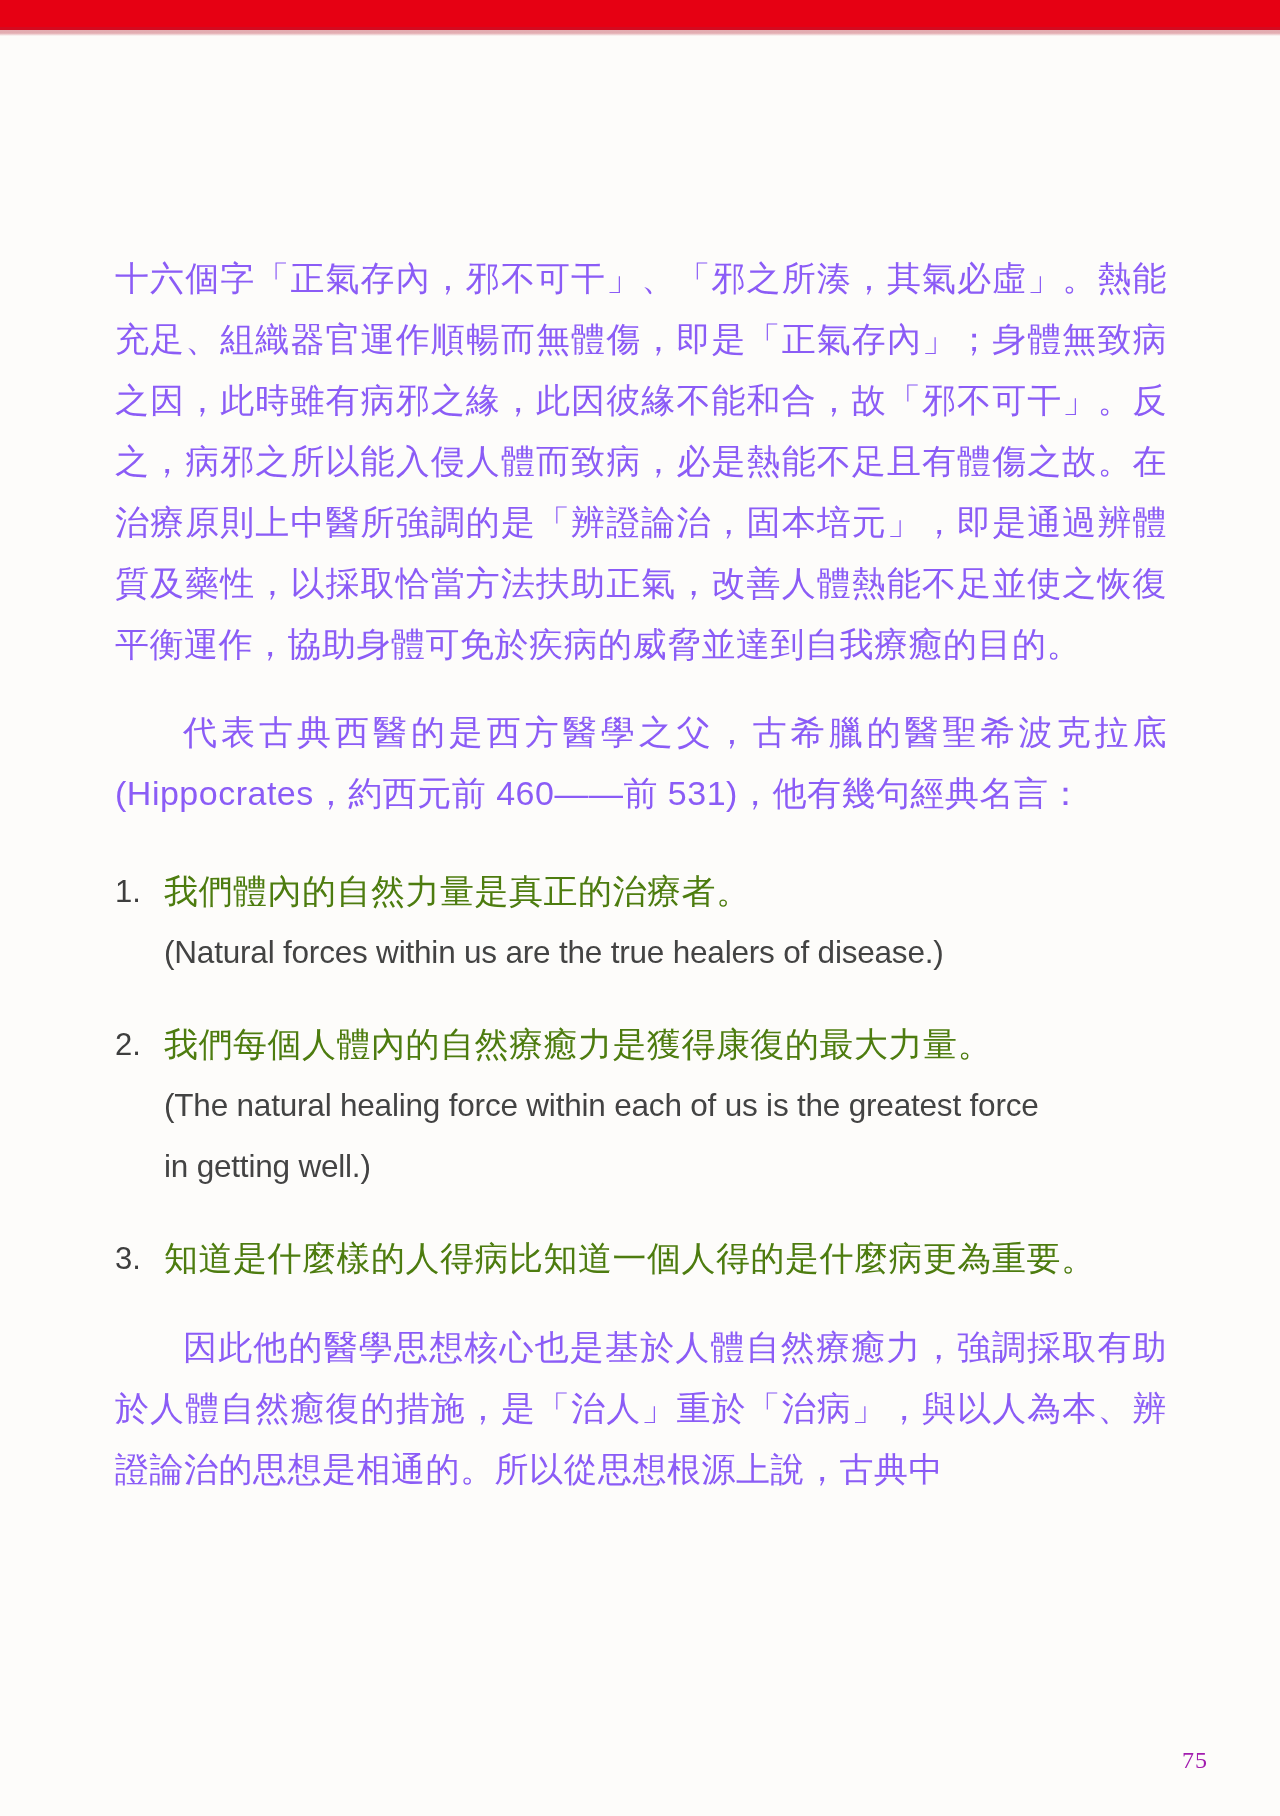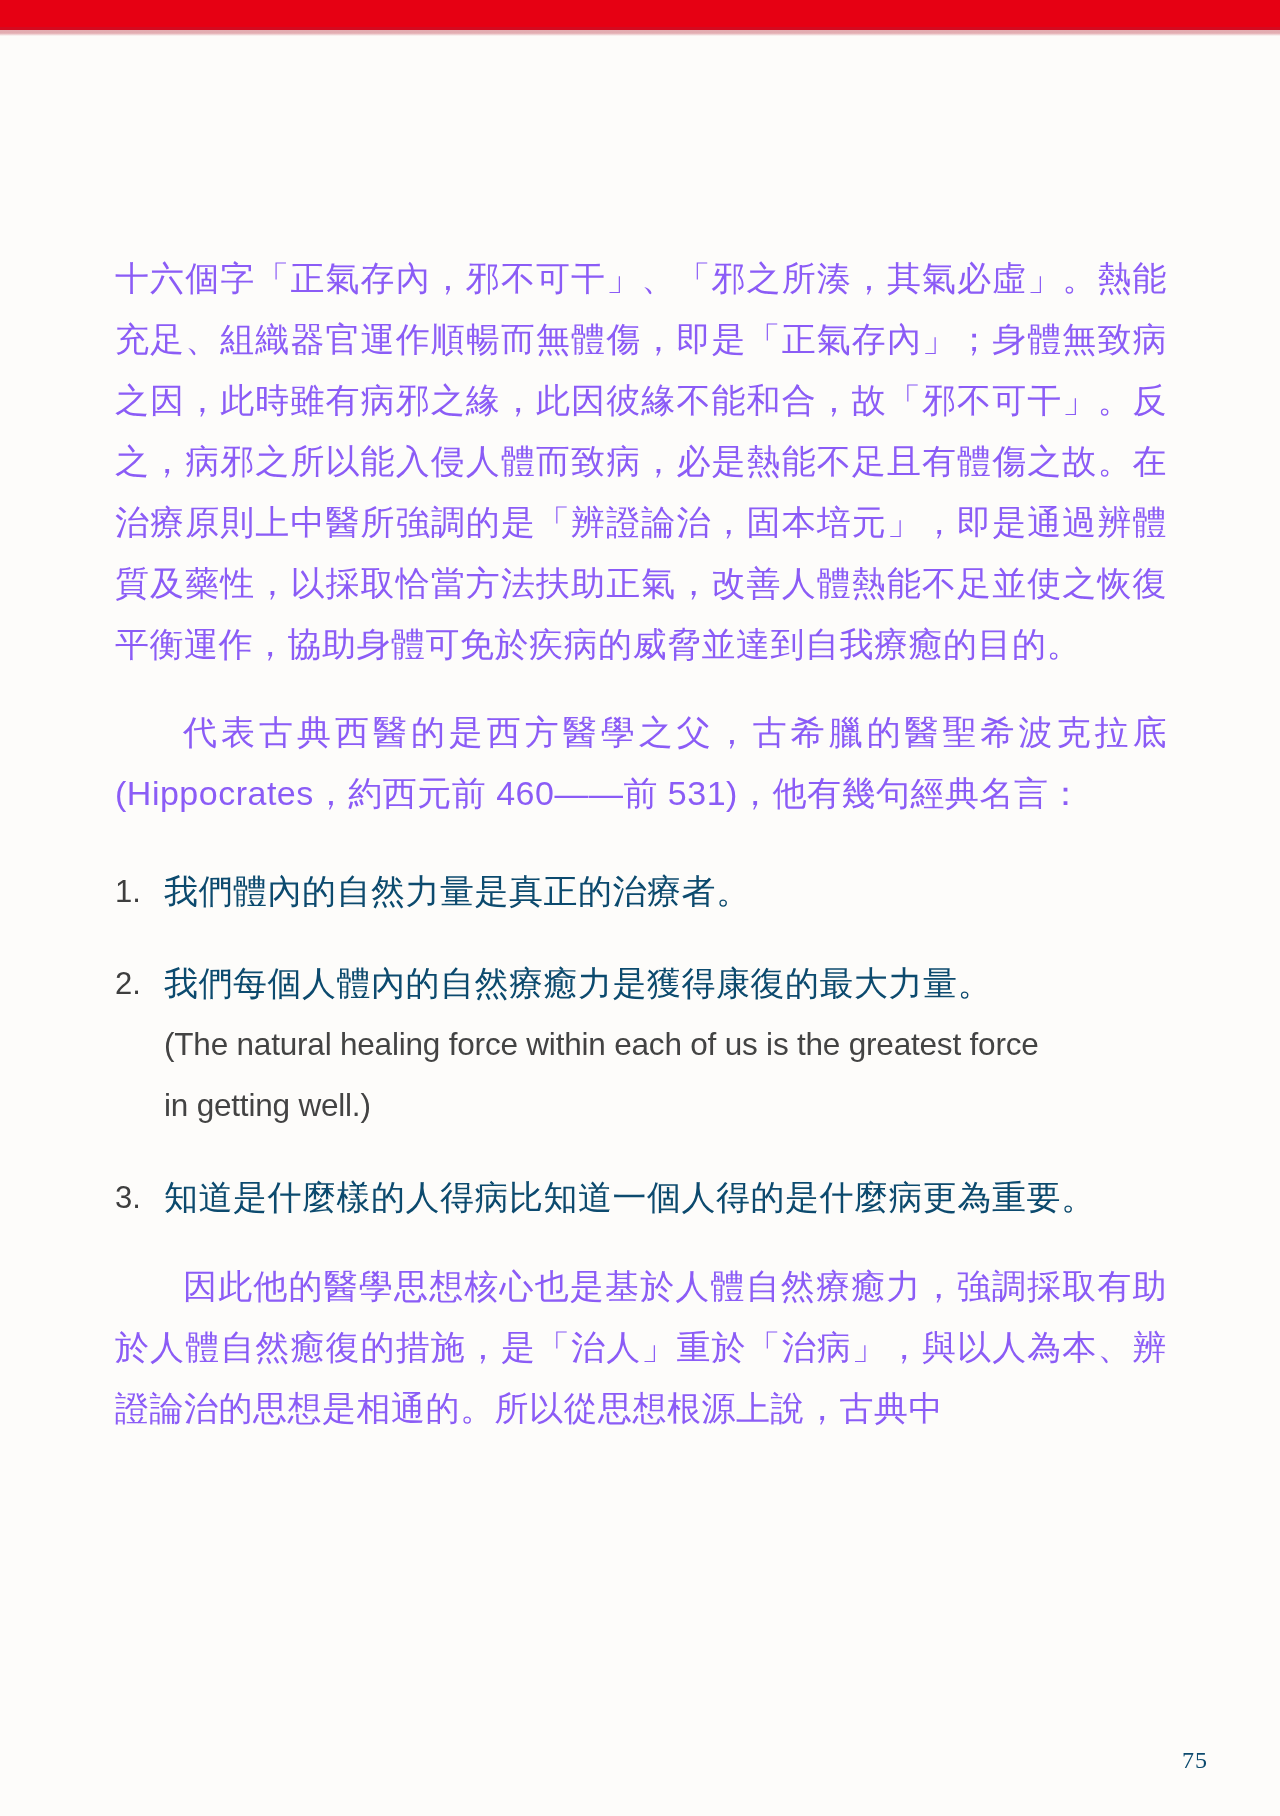--- a/index.html
+++ b/index.html
@@ -60,60 +60,61 @@
     line-height: 61px;
     color: #3e3e3e;
   }
 
   .quote-body { flex: 1; }
 
   .quote-zh {
     font-size: 34px;
     line-height: 61px;
     letter-spacing: 0.5px;
-    color: #0c4a6e;
+    color: #4d7c0f;
   }
 
   .quote-en {
     font-size: 31.5px;
     line-height: 61px;
     color: #434343;
     max-width: 890px;
     letter-spacing: -0.2px;
   }
 
   .closing { margin-top: 28px; }
 
   .page-number {
     position: absolute;
     right: 72px;
     bottom: 42px;
     font-family: "Liberation Serif", "DejaVu Serif", serif;
     font-size: 24px;
-    color: #0c4a6e;
+    color: #a21caf;
     letter-spacing: 1px;
   }
 </style>
 </head>
 <body>
 
 <div class="top-bar"></div>
 
 <div class="page-body">
 
   <p class="para">十六個字「正氣存內，邪不可干」、「邪之所湊，其氣必虛」。熱能充足、組織器官運作順暢而無體傷，即是「正氣存內」；身體無致病之因，此時雖有病邪之緣，此因彼緣不能和合，故「邪不可干」。反之，病邪之所以能入侵人體而致病，必是熱能不足且有體傷之故。在治療原則上中醫所強調的是「辨證論治，固本培元」，即是通過辨體質及藥性，以採取恰當方法扶助正氣，改善人體熱能不足並使之恢復平衡運作，協助身體可免於疾病的威脅並達到自我療癒的目的。</p>
 
   <p class="para indent">代表古典西醫的是西方醫學之父，古希臘的醫聖希波克拉底 (Hippocrates，約西元前 460——前 531)，他有幾句經典名言：</p>
 
   <ol class="quote-list">
 
     <li class="quote-item">
       <span class="quote-number">1.</span>
       <div class="quote-body">
         <div class="quote-zh">我們體內的自然力量是真正的治療者。</div>
+        <div class="quote-en">(Natural forces within us are the true healers of disease.)</div>
       </div>
     </li>
 
     <li class="quote-item">
       <span class="quote-number">2.</span>
       <div class="quote-body">
         <div class="quote-zh">我們每個人體內的自然療癒力是獲得康復的最大力量。</div>
         <div class="quote-en">(The natural healing force within each of us is the greatest force in getting well.)</div>
       </div>
     </li>

